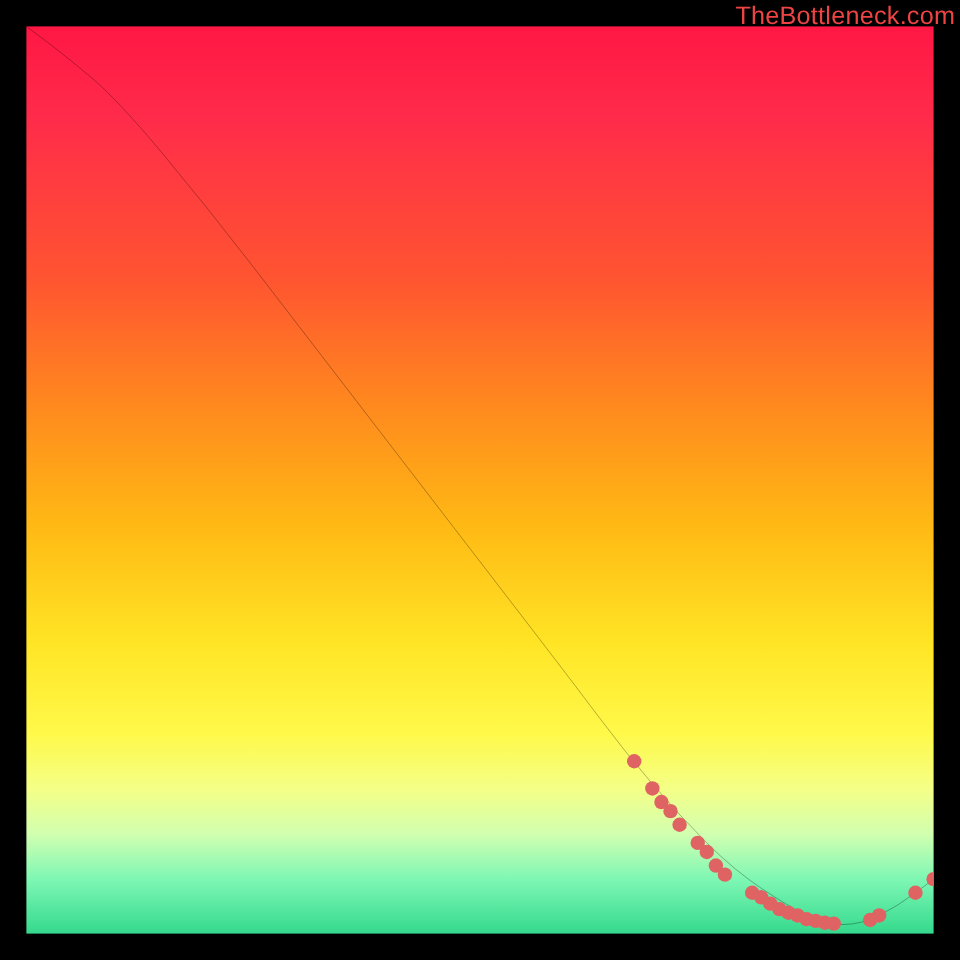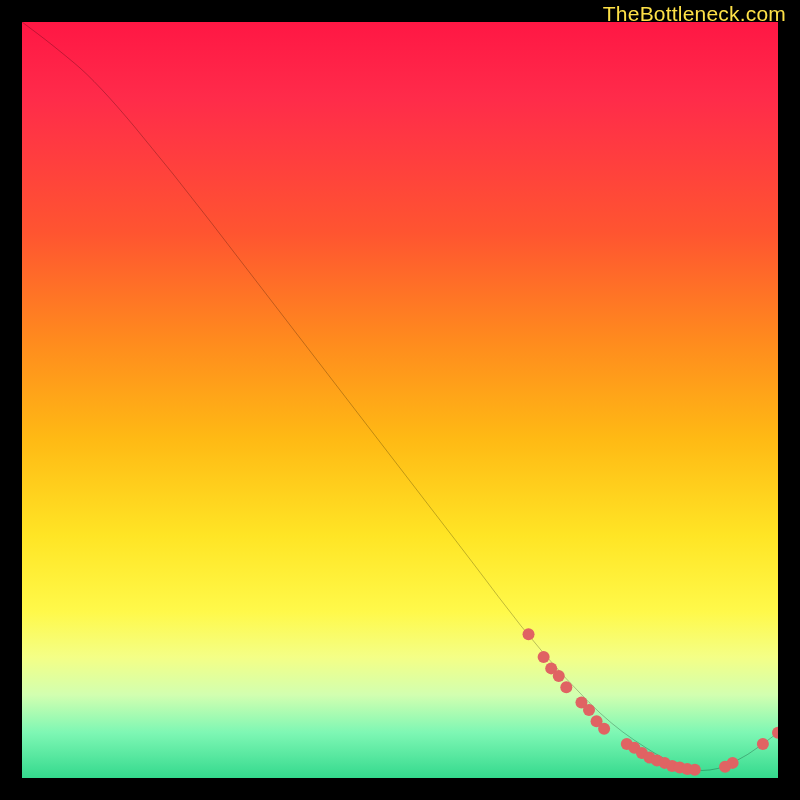--- a/index.html
+++ b/index.html
@@ -43,22 +43,22 @@
     position: absolute;
     left: 0;
     top: 0;
     width: 756px;
     height: 756px;
     pointer-events: none;
   }
   .watermark {
     position: absolute;
     top: 2px;
-    right: 14px;
-    color: #fde047;
+    right: 4px;
+    color: #ef4444;
     font-size: 21px;
     font-weight: 500;
     letter-spacing: 0.2px;
     user-select: none;
   }
 </style>
 </head>
 <body>
 
 <div class="stage">

